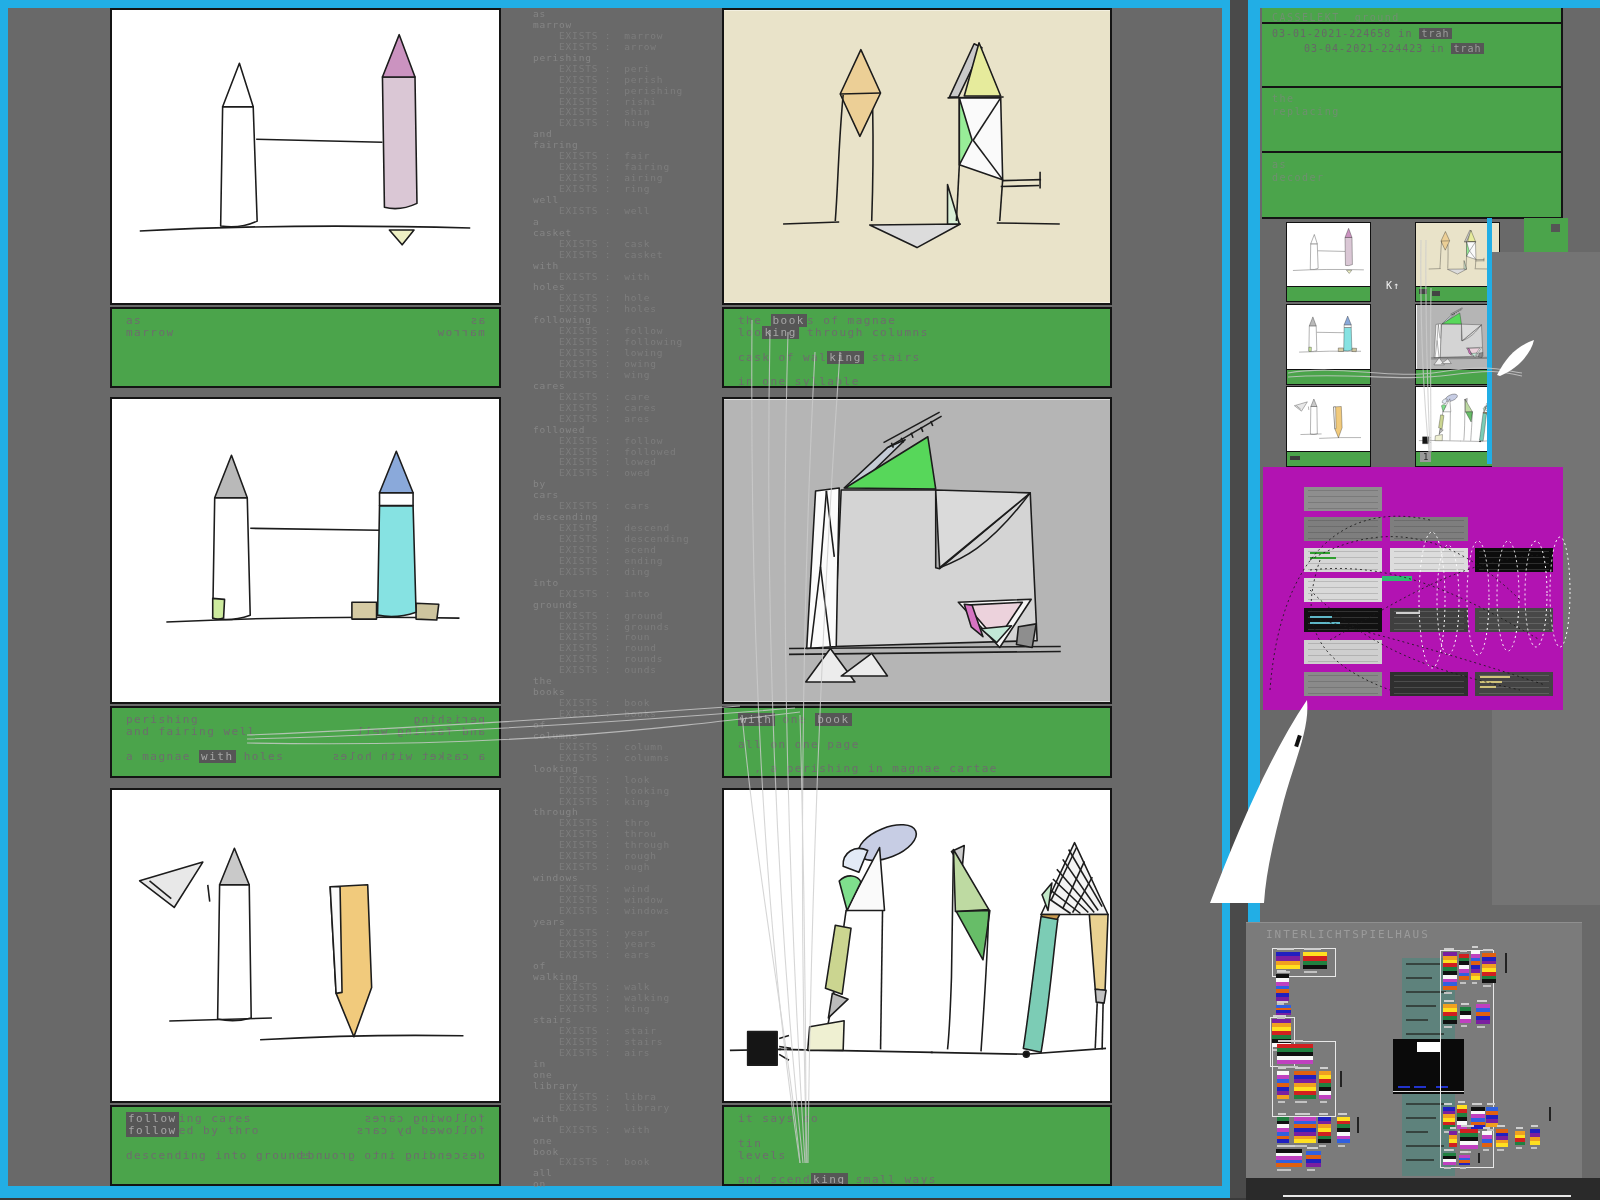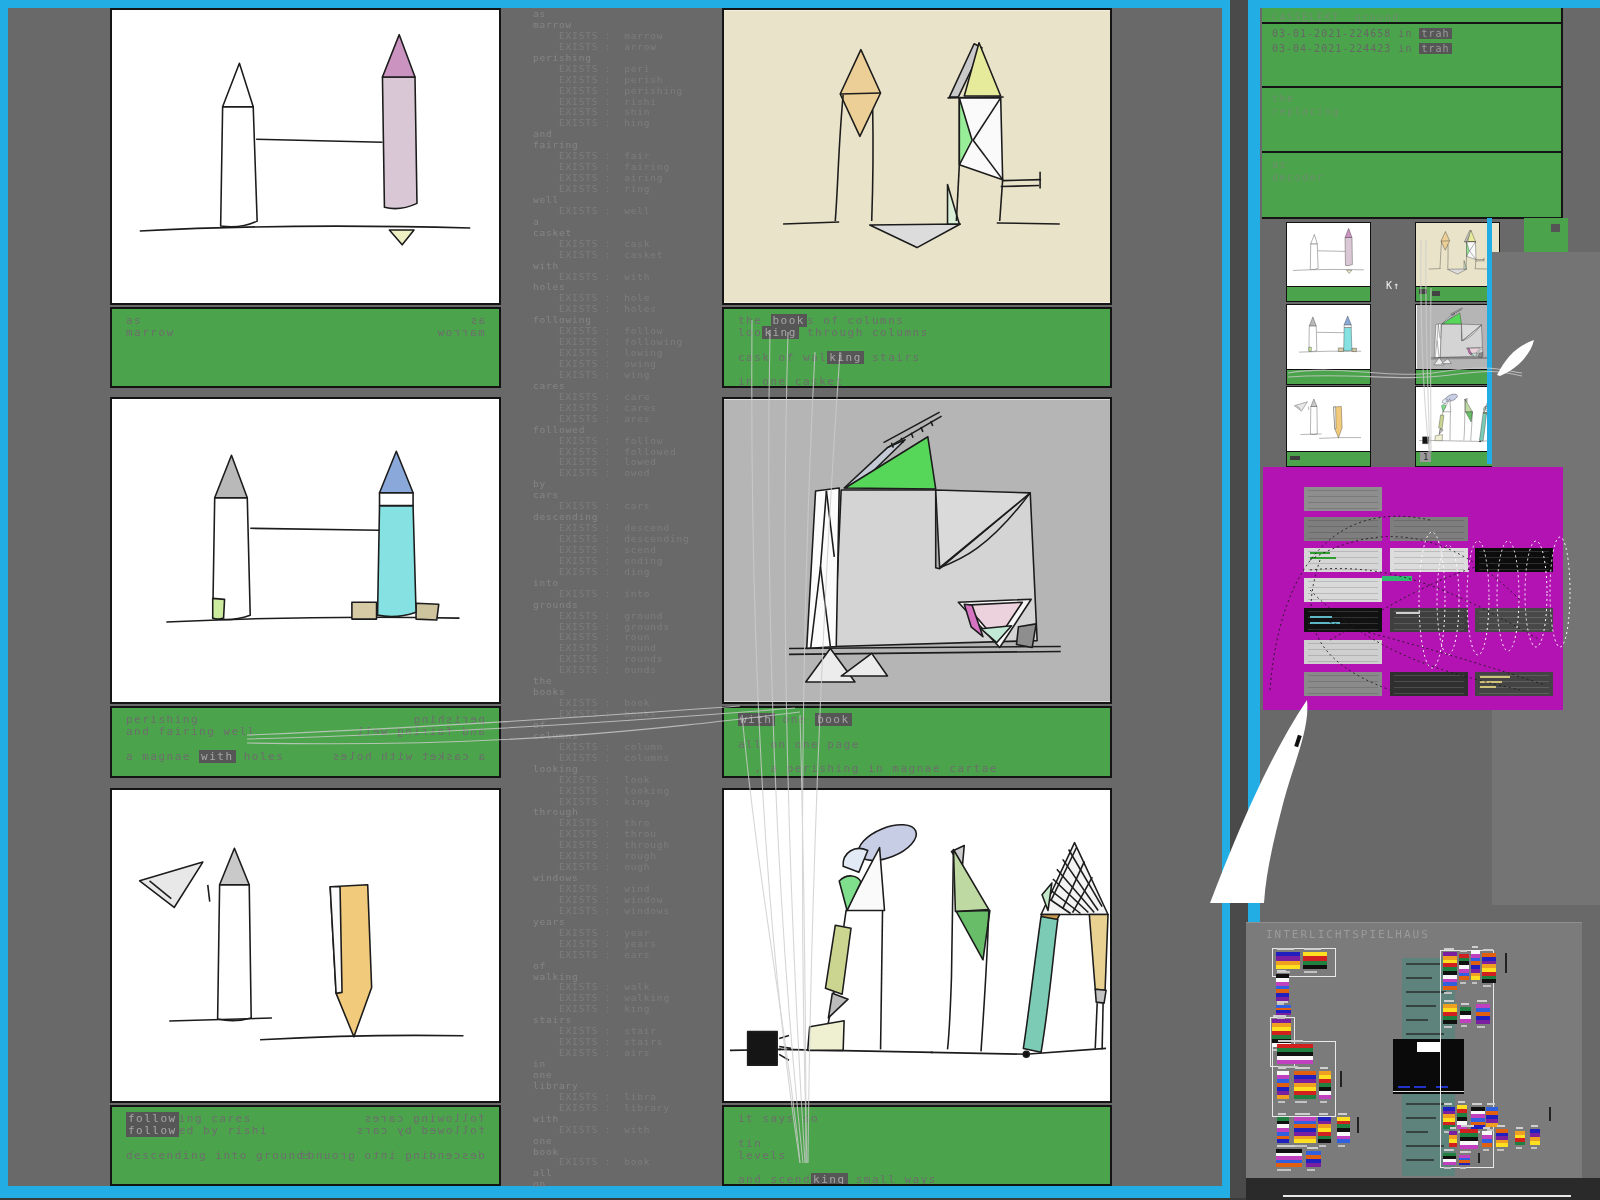--- a/index.html
+++ b/index.html
@@ -220,29 +220,29 @@
     </svg></div>
 <div class="abs strip" style="left:110px;top:706px;width:391px;height:72px" id="st-mid_left">
     <div class="cap"><div><span>perishing</span></div><div><span>and fairing well</span></div><div>&nbsp;</div><div><span>a magnae </span><span class="hl">with</span><span> holes</span></div></div>
     <div class="cap-mirror"><div><span class="mline">perishing</span></div><div><span class="mline">and fairing well</span></div><div>&nbsp;</div><div><span class="mline">a casket with holes</span></div></div>
   </div>
 
 <div class="abs draw-panel" style="left:110px;top:788px;width:391px;height:315px"><svg width="100%" height="100%" viewBox="0 0 392 315">
       <use href="#d3"></use>
     </svg></div>
 <div class="abs strip" style="left:110px;top:1105px;width:391px;height:81px" id="st-bottom_left">
-    <div class="cap"><div><span class="hl">follow</span><span>ing cares</span></div><div><span class="hl">follow</span><span>ed by rishi</span></div><div>&nbsp;</div><div><span>descending into grounds</span></div></div>
+    <div class="cap"><div><span class="hl">follow</span><span>ing cares</span></div><div><span class="hl">follow</span><span>ed by thro</span></div><div>&nbsp;</div><div><span>descending into grounds</span></div></div>
     <div class="cap-mirror"><div><span class="mline">following cares</span></div><div><span class="mline">followed by cars</span></div><div>&nbsp;</div><div><span class="mline">descending into grounds</span></div></div>
   </div>
 
 <div class="abs draw-panel" style="left:722px;top:8px;width:390px;height:297px"><svg width="100%" height="100%" viewBox="0 0 392 297">
       <use href="#d4"></use>
     </svg></div>
 <div class="abs strip" style="left:722px;top:307px;width:390px;height:81px" id="st-top_mid">
-    <div class="cap"><div><span>the </span><span class="hl">book</span><span>s of columns</span></div><div><span>loo</span><span class="hl">king</span><span> through columns</span></div><div>&nbsp;</div><div><span>cask of wal</span><span class="hl">king</span><span> stairs</span></div><div>&nbsp;</div><div><span>in one casket</span></div></div>
+    <div class="cap"><div><span>the </span><span class="hl">book</span><span>s of magnae</span></div><div><span>loo</span><span class="hl">king</span><span> through columns</span></div><div>&nbsp;</div><div><span>cask of wal</span><span class="hl">king</span><span> stairs</span></div><div>&nbsp;</div><div><span>in one syllable</span></div></div>
   </div>
 
 <div class="abs draw-panel" style="left:722px;top:397px;width:390px;height:307px"><svg width="100%" height="100%" viewBox="0 0 392 307">
       <use href="#d5"></use>
     </svg></div>
 <div class="abs strip" style="left:722px;top:706px;width:390px;height:72px" id="st-mid_mid">
     <div class="cap"><div><span class="hl">with</span><span> one </span><span class="hl">book</span></div><div>&nbsp;</div><div><span>all on one page</span></div><div>&nbsp;</div><div><span>  , a perishing in magnae cartae</span></div></div>
   </div>
 
 <div class="abs draw-panel" style="left:722px;top:788px;width:390px;height:315px"><svg width="100%" height="100%" viewBox="0 0 392 315">
@@ -252,21 +252,21 @@
     <div class="cap"><div><span>it says so</span></div><div>&nbsp;</div><div><span>tin</span></div><div><span>levels</span></div><div>&nbsp;</div><div><span>and scend</span><span class="hl">king</span><span> small ways</span></div></div>
   </div>
 
 <div class="abs" id="word-col"><div>as</div><div>marrow</div><div class="ex">    EXISTS :  marrow</div><div class="ex">    EXISTS :  arrow</div><div>perishing</div><div class="ex">    EXISTS :  peri</div><div class="ex">    EXISTS :  perish</div><div class="ex">    EXISTS :  perishing</div><div class="ex">    EXISTS :  rishi</div><div class="ex">    EXISTS :  shin</div><div class="ex">    EXISTS :  hing</div><div>and</div><div>fairing</div><div class="ex">    EXISTS :  fair</div><div class="ex">    EXISTS :  fairing</div><div class="ex">    EXISTS :  airing</div><div class="ex">    EXISTS :  ring</div><div>well</div><div class="ex">    EXISTS :  well</div><div>a</div><div>casket</div><div class="ex">    EXISTS :  cask</div><div class="ex">    EXISTS :  casket</div><div>with</div><div class="ex">    EXISTS :  with</div><div>holes</div><div class="ex">    EXISTS :  hole</div><div class="ex">    EXISTS :  holes</div><div>following</div><div class="ex">    EXISTS :  follow</div><div class="ex">    EXISTS :  following</div><div class="ex">    EXISTS :  lowing</div><div class="ex">    EXISTS :  owing</div><div class="ex">    EXISTS :  wing</div><div>cares</div><div class="ex">    EXISTS :  care</div><div class="ex">    EXISTS :  cares</div><div class="ex">    EXISTS :  ares</div><div>followed</div><div class="ex">    EXISTS :  follow</div><div class="ex">    EXISTS :  followed</div><div class="ex">    EXISTS :  lowed</div><div class="ex">    EXISTS :  owed</div><div>by</div><div>cars</div><div class="ex">    EXISTS :  cars</div><div>descending</div><div class="ex">    EXISTS :  descend</div><div class="ex">    EXISTS :  descending</div><div class="ex">    EXISTS :  scend</div><div class="ex">    EXISTS :  ending</div><div class="ex">    EXISTS :  ding</div><div>into</div><div class="ex">    EXISTS :  into</div><div>grounds</div><div class="ex">    EXISTS :  ground</div><div class="ex">    EXISTS :  grounds</div><div class="ex">    EXISTS :  roun</div><div class="ex">    EXISTS :  round</div><div class="ex">    EXISTS :  rounds</div><div class="ex">    EXISTS :  ounds</div><div>the</div><div>books</div><div class="ex">    EXISTS :  book</div><div class="ex">    EXISTS :  books</div><div>of</div><div>columns</div><div class="ex">    EXISTS :  column</div><div class="ex">    EXISTS :  columns</div><div>looking</div><div class="ex">    EXISTS :  look</div><div class="ex">    EXISTS :  looking</div><div class="ex">    EXISTS :  king</div><div>through</div><div class="ex">    EXISTS :  thro</div><div class="ex">    EXISTS :  throu</div><div class="ex">    EXISTS :  through</div><div class="ex">    EXISTS :  rough</div><div class="ex">    EXISTS :  ough</div><div>windows</div><div class="ex">    EXISTS :  wind</div><div class="ex">    EXISTS :  window</div><div class="ex">    EXISTS :  windows</div><div>years</div><div class="ex">    EXISTS :  year</div><div class="ex">    EXISTS :  years</div><div class="ex">    EXISTS :  ears</div><div>of</div><div>walking</div><div class="ex">    EXISTS :  walk</div><div class="ex">    EXISTS :  walking</div><div class="ex">    EXISTS :  king</div><div>stairs</div><div class="ex">    EXISTS :  stair</div><div class="ex">    EXISTS :  stairs</div><div class="ex">    EXISTS :  airs</div><div>in</div><div>one</div><div>library</div><div class="ex">    EXISTS :  libra</div><div class="ex">    EXISTS :  library</div><div>with</div><div class="ex">    EXISTS :  with</div><div>one</div><div>book</div><div class="ex">    EXISTS :  book</div><div>all</div><div>on</div></div>
 
 <div class="abs" id="side-green">
   <div class="gtxt" style="top:3px"><span>CASSELEKT</span>&nbsp;&nbsp;<span>ground</span></div>
   <div class="gsep" style="top:14px"></div>
   <div id="side-rows">
       <div class="gdate" style="top: 18px;"><span>03-01-2021-224658 in </span><span class="hl">trah</span></div>
-      <div class="gdate" style="top: 33px;"><span>03-04-2021-224423 in </span><span class="hl">trah</span></div>
+      <div class="gdate" style="top: 33px; margin-left: 32px;"><span>03-04-2021-224423 in </span><span class="hl">trah</span></div>
     </div>
   <div class="gsep" style="top:78px"></div>
   <div class="gtxt" style="top:84px">the
 replacing</div>
   <div class="gsep" style="top:143px"></div>
   <div class="gtxt" style="top:150px">as
 decoder</div>
 </div>
 
 <div class="abs thumb" style="left:1286px;top:222px">

